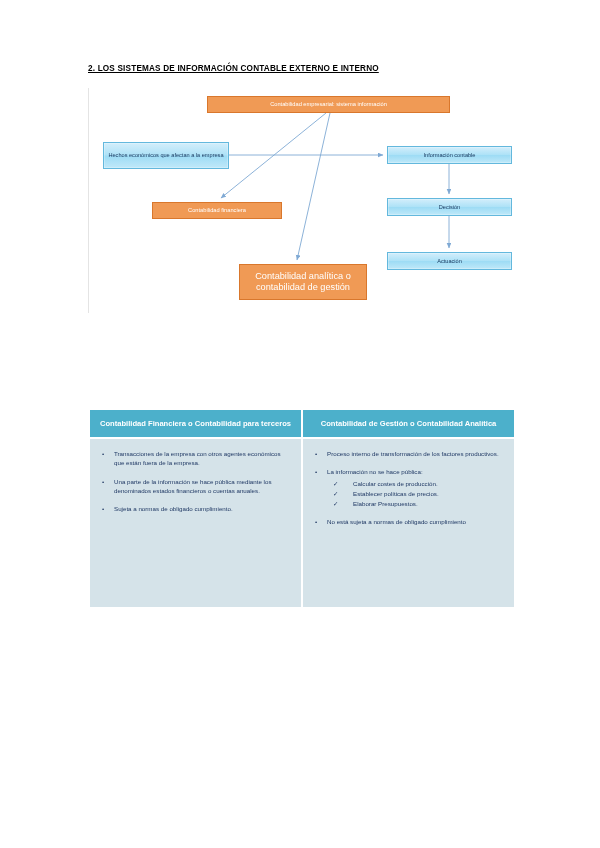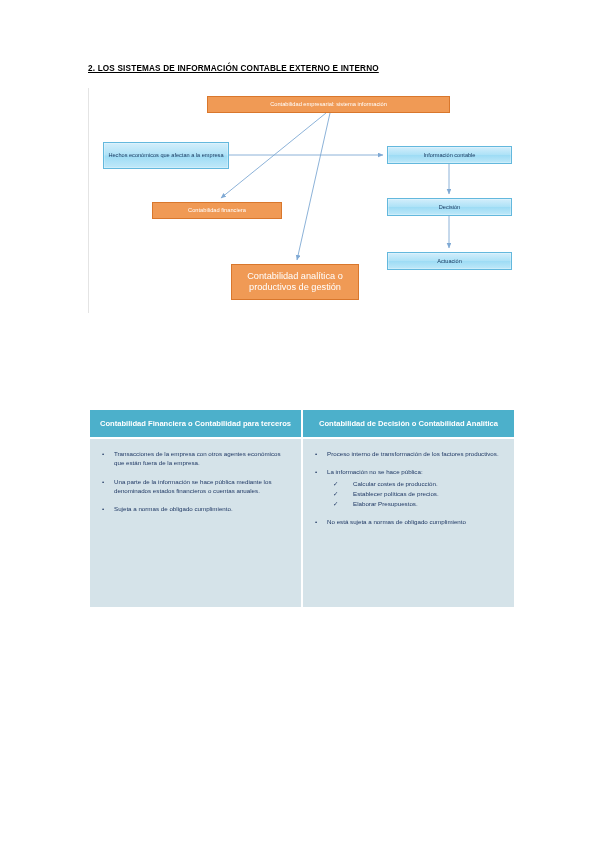--- a/index.html
+++ b/index.html
@@ -63,21 +63,21 @@
     color: #17365d;
     font-size: 5.6px;
     box-shadow: 0 0 0 0.5px rgba(255,255,255,0.5) inset;
   }
   .node-orange {
     background: #f09a55;
     border: 1px solid #d9772c;
     color: #ffffff;
   }
   .node-orange.small { font-size: 5.7px; }
-  .node-orange.big   { font-size: 9.2px; }
+  .node-orange.big   { font-size: 9.2px; margin-left: 8px; }
 
   
   #n-empresarial { left: 118px; top: 8px;   width: 243px; height: 17px; }
   #n-hechos      { left: 14px;  top: 54px;  width: 126px; height: 27px; }
   #n-financiera  { left: 63px;  top: 114px; width: 130px; height: 17px; }
   #n-analitica   { left: 142px; top: 176px; width: 128px; height: 36px; }
   #n-informacion { left: 298px; top: 58px;  width: 125px; height: 18px; }
   #n-decision    { left: 298px; top: 110px; width: 125px; height: 18px; }
   #n-actuacion   { left: 298px; top: 164px; width: 125px; height: 18px; }
 
@@ -178,36 +178,36 @@
 
   <div class="node node-orange small" id="n-empresarial">Contabilidad empresarial: sistema información</div>
 
   <div class="node node-blue" id="n-hechos">Hechos económicos que afectan a la empresa</div>
 
   <div class="node node-orange small" id="n-financiera">Contabilidad financiera</div>
 
   <div class="node node-orange big" id="n-analitica">
     <span>
       <span>Contabilidad analítica o</span><br>
-      <span>productivos de gestión</span>
+      <span>contabilidad de gestión</span>
     </span>
   </div>
 
   <div class="node node-blue" id="n-informacion">Información contable</div>
 
   <div class="node node-blue" id="n-decision">Decisión</div>
 
   <div class="node node-blue" id="n-actuacion">Actuación</div>
 </div>
 
 <table class="compare-table">
   <thead>
     <tr>
       <th>Contabilidad Financiera o Contabilidad para terceros</th>
-      <th>Contabilidad de Decisión o Contabilidad Analítica</th>
+      <th>Contabilidad de Gestión o Contabilidad Analítica</th>
     </tr>
   </thead>
   <tbody>
     <tr>
 
       <td>
         <ul class="bullets">
           <li>
             <span class="bullet-dot">•</span>
             <span>Transacciones de la empresa con otros agentes económicos que están fuera de la empresa.</span>

